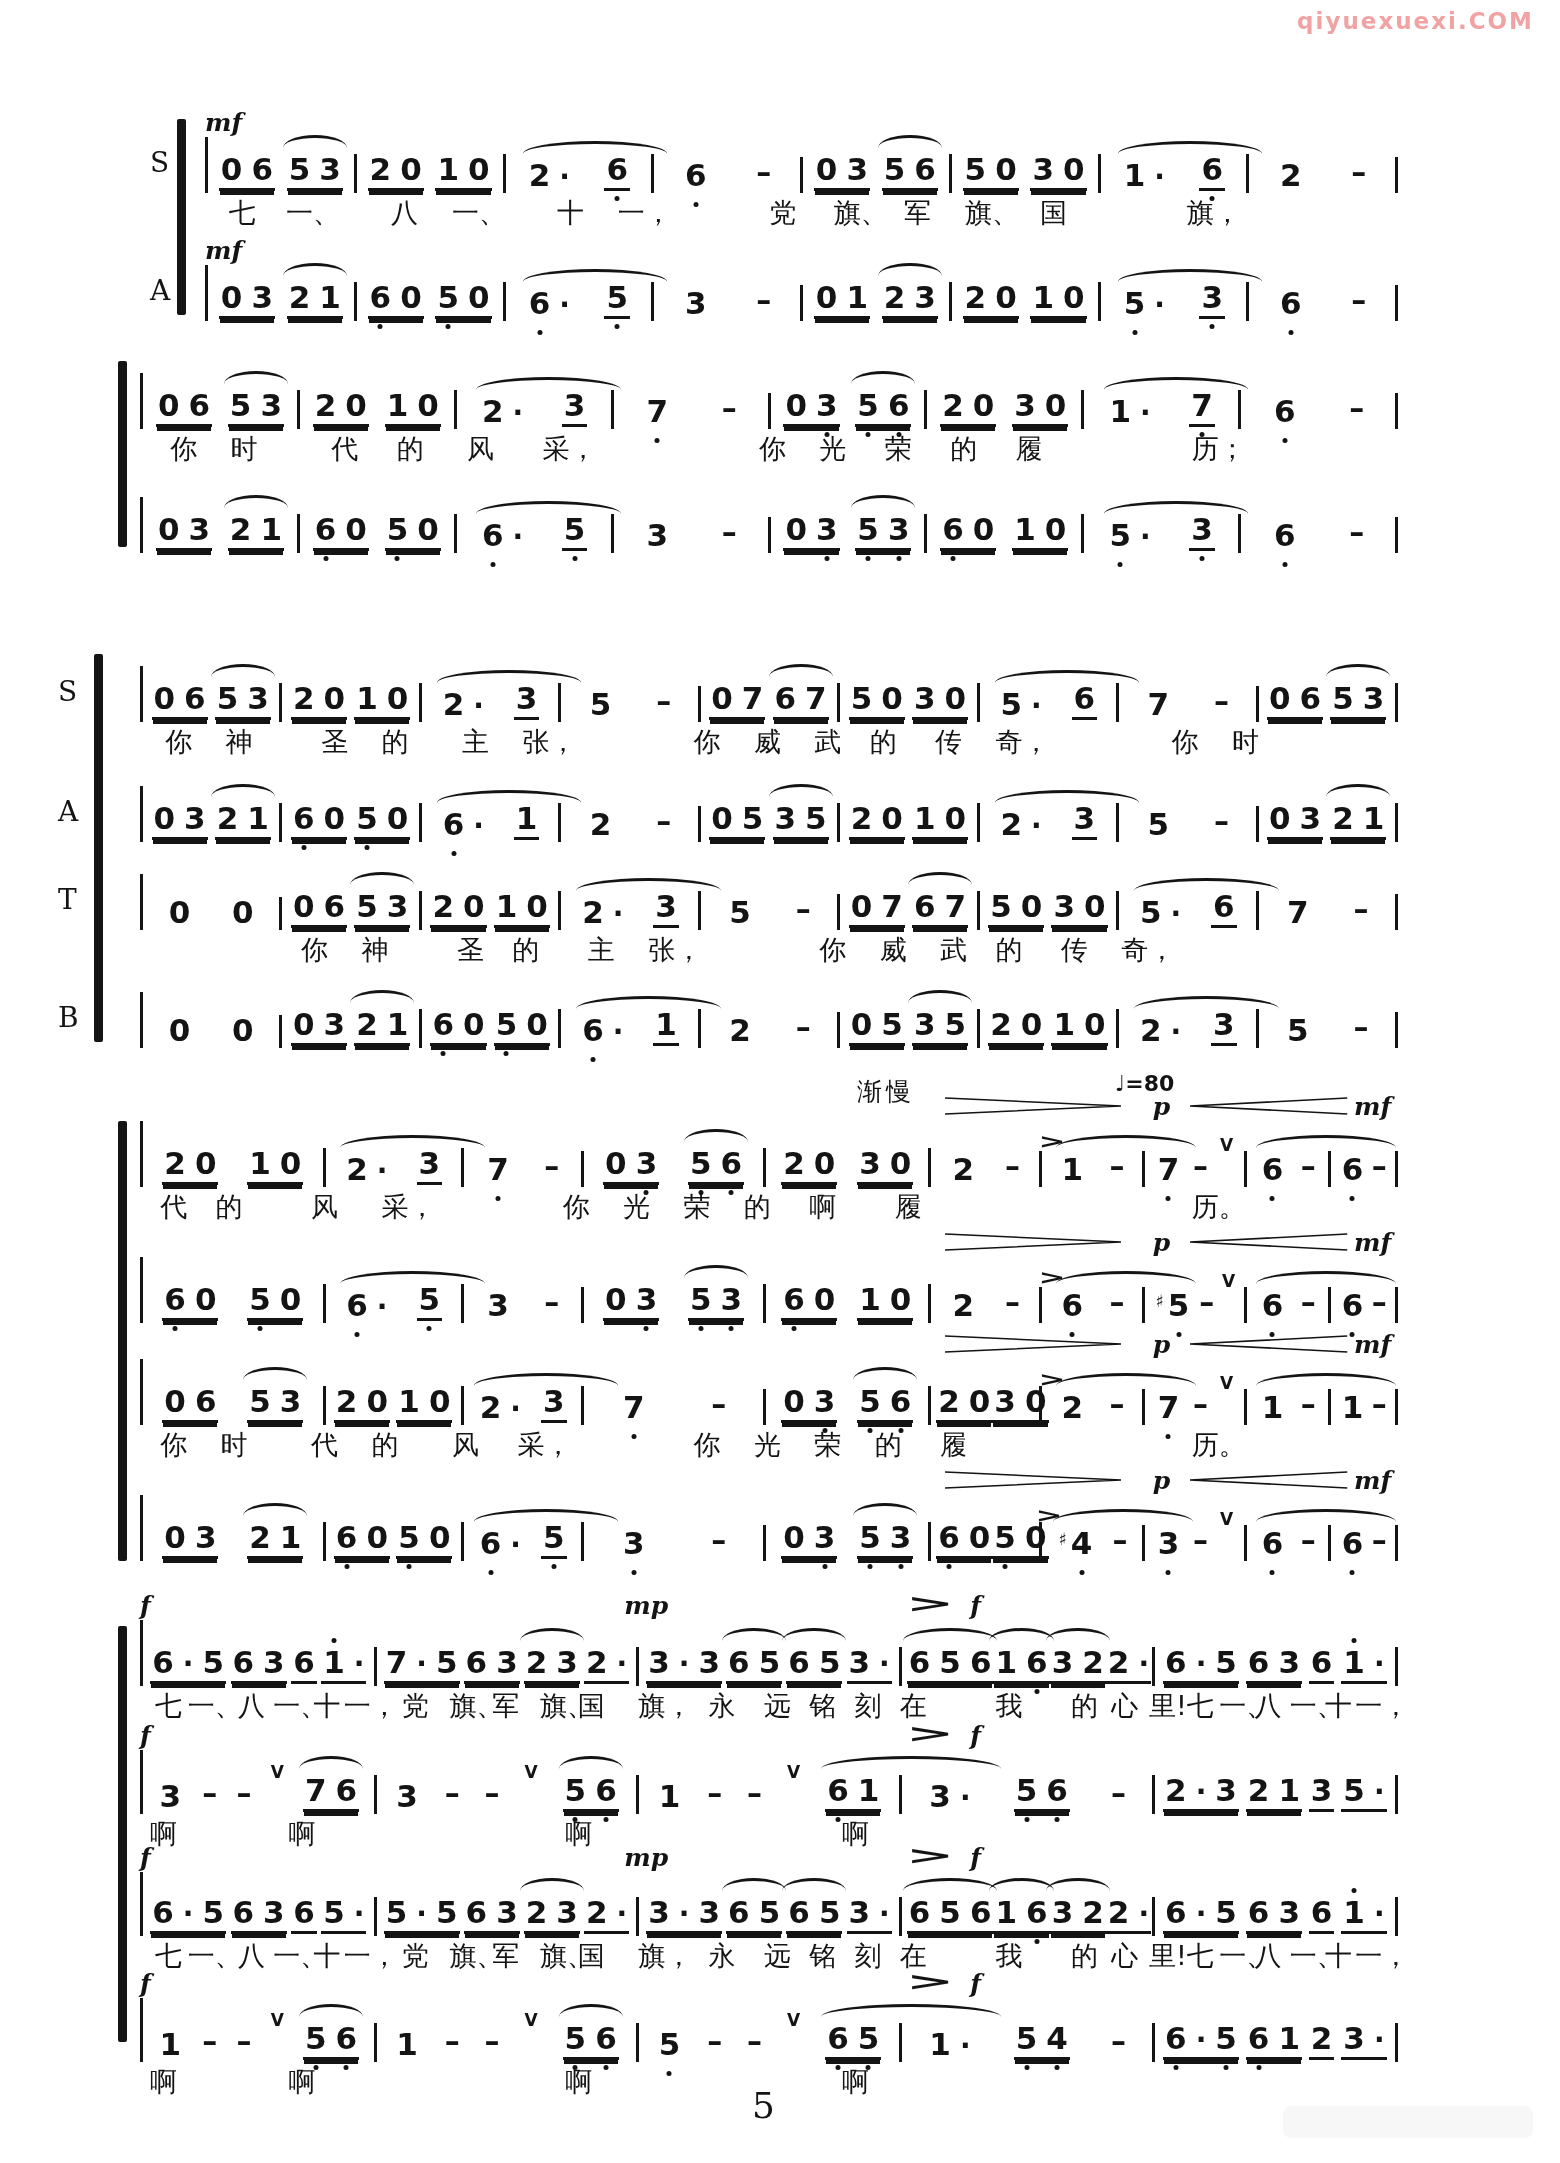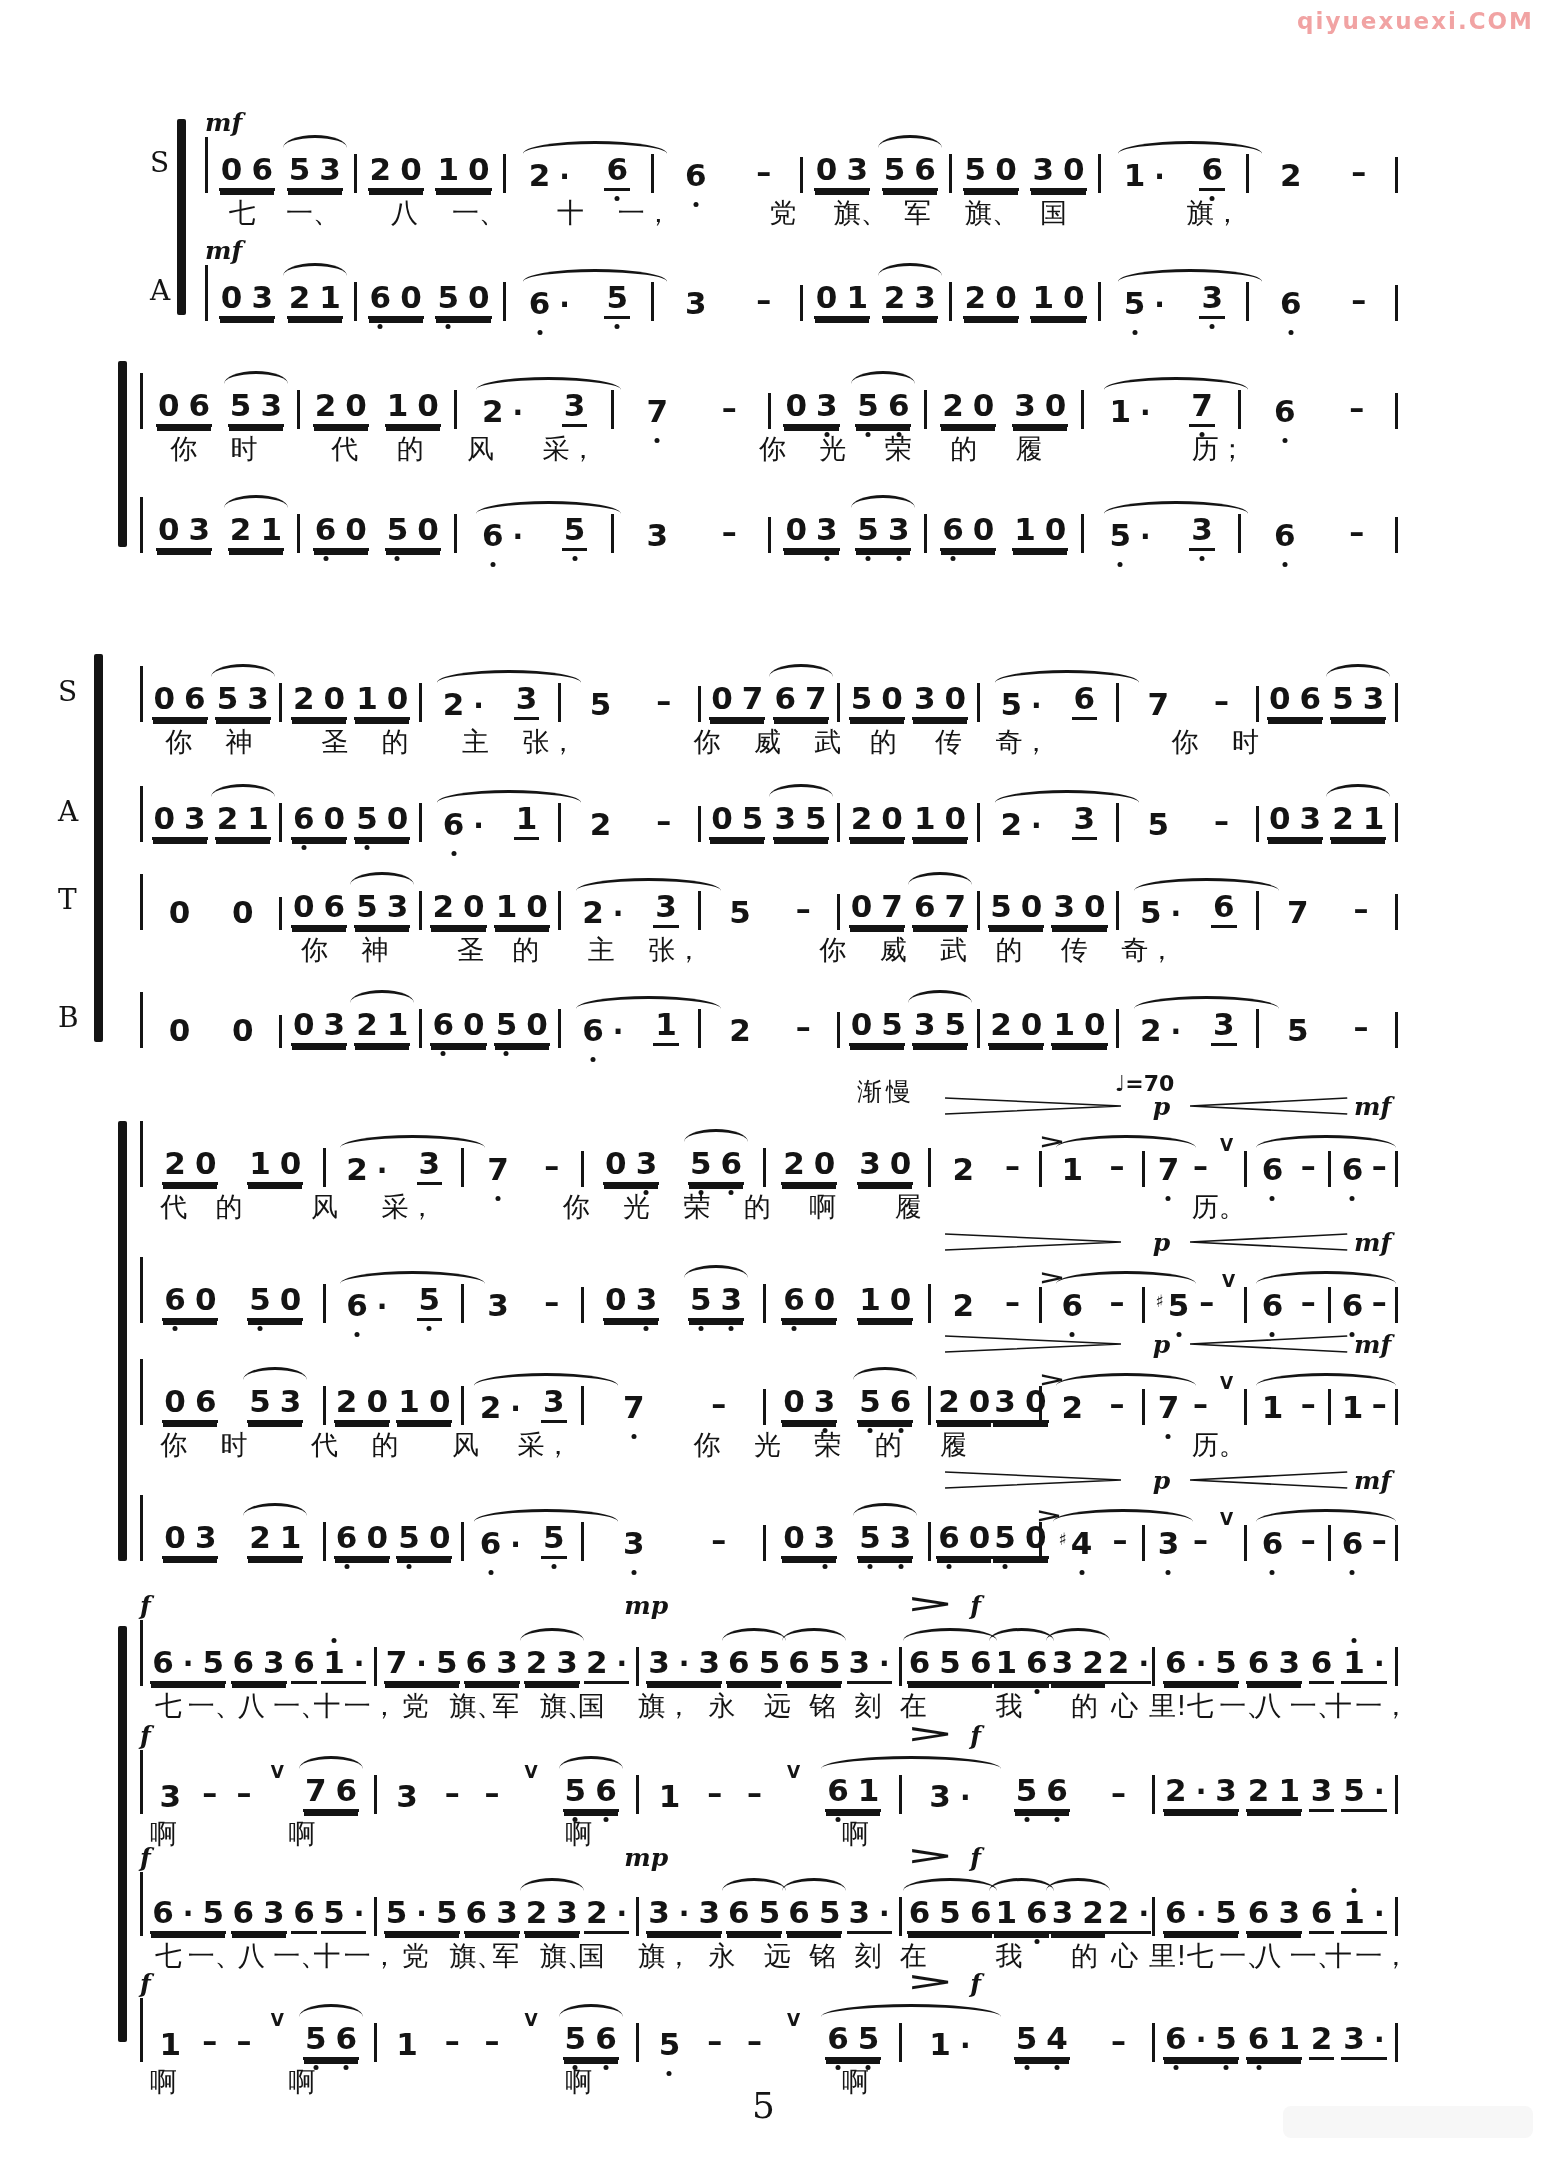--- a/index.html
+++ b/index.html
@@ -792,21 +792,21 @@
       </div>
     </div>
   <div id="sys-3" class="system" style="left: 100px; top: 1075px; width: 1298px;">
       <div class="bracket" style="left: 18px; top: 46px; height: 440px;"></div>
       <div class="srow" style="top: 0px; height: 112px;">
         <div class="marks" style="height: 46px; left: 40px;">
           <span class="tmark" style="left: 57%;">渐慢</span>
           <svg width="100" height="18" viewBox="0 0 100 18" preserveAspectRatio="none" style="left: 64%; width: 14%; top: 22px; height: 18px;">
             <path fill="none" stroke="#141414" stroke-width="1.6" d="M0,1 L100,9 M0,17 L100,9"></path>
           </svg>
-          <span class="tempo" style="left: 77.5%;">♩=70</span>
+          <span class="tempo" style="left: 77.5%;">♩=80</span>
           <span class="dyn" style="left: 80.5%;">p</span>
           <svg width="100" height="18" viewBox="0 0 100 18" preserveAspectRatio="none" style="left: 83.5%; width: 12.5%; top: 22px; height: 18px;">
             <path fill="none" stroke="#141414" stroke-width="1.6" d="M100,1 L0,9 M100,17 L0,9"></path>
           </svg>
           <span class="dyn" style="left: 96.5%;">mf</span>
         </div>
         <div class="staff" style="left: 40px; height: 66px;">
           <div class="measure" style="flex-grow: 19;">
             <span class="g u2">
               <span class="n">2</span>

